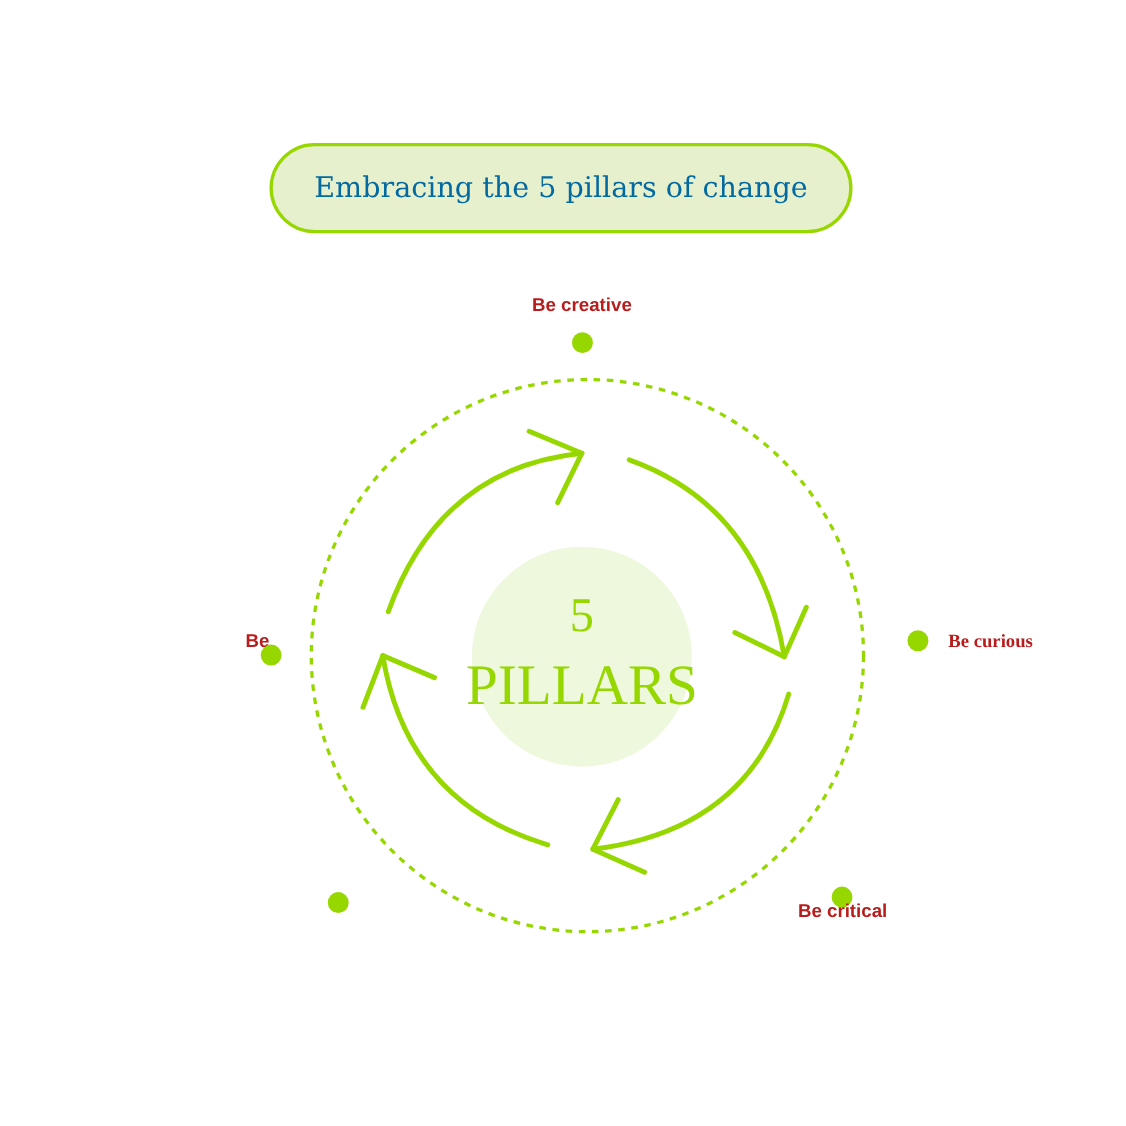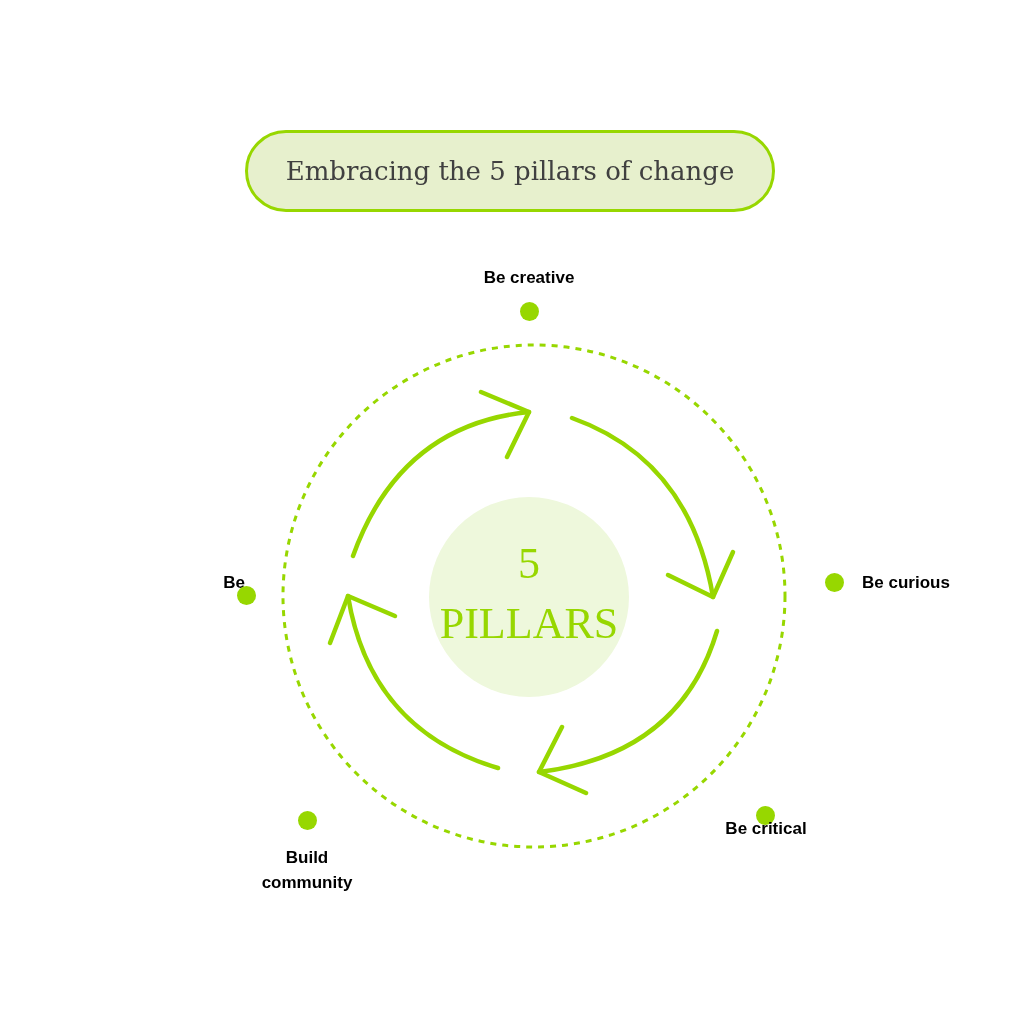--- a/index.html
+++ b/index.html
@@ -3,33 +3,33 @@
   <meta charset="utf-8">
   <style>
     html, body { margin: 0; padding: 0; background: #ffffff; }
     #canvas { position: relative; width: 1024px; height: 1024px; background: #ffffff; overflow: hidden; }
     .title-pill {
       position: absolute; left: 245px; top: 130px; width: 530px; height: 82px;
       box-sizing: border-box; border: 3px solid #97d700; border-radius: 42px;
       background: #e7f0cd; display: flex; align-items: center; justify-content: center;
     }
     .title-text {
-      font-family: "DejaVu Serif", serif; color: #404040; font-size: 26px; letter-spacing: 0px;
+      font-family: "DejaVu Serif", serif; color: #0369a1; font-size: 26px; letter-spacing: 0px;
     }
     svg#diagram { position: absolute; left: 0; top: 0; }
     .center-text {
       position: absolute; left: 429px; top: 497px; width: 200px; height: 200px;
       display: flex; flex-direction: column; align-items: center; justify-content: center;
       font-family: "Liberation Serif", serif; color: #97d700; line-height: 1;
     }
     .center-num { font-size: 44px; margin-top: -6px; }
-    .center-word { font-size: 44px; margin-top: 16px; }
+    .center-word { font-size: 52px; margin-top: 16px; }
     .label {
       position: absolute; font-family: "Liberation Sans", sans-serif; font-weight: bold;
-      color: #000000; font-size: 17px; line-height: 25px; text-align: center; white-space: nowrap;
+      color: #b91c1c; font-size: 17px; line-height: 25px; text-align: center; white-space: nowrap;
     }
     .dot { position: absolute; width: 19px; height: 19px; border-radius: 50%; background: #97d700; }
   </style>
 </head>
 <body>
 
 <div id="canvas">
 
   <div class="title-pill">
     <span class="title-text">Embracing the 5 pillars of change</span>
@@ -61,29 +61,25 @@
 
   <div class="center-text">
     <span class="center-num">5</span>
     <span class="center-word">PILLARS</span>
   </div>
 
   <div class="label" style="left:429px; top:265px; width:200px;">Be creative</div>
   <div class="dot" style="left:520px; top:302px;"></div>
 
   <div class="dot" style="left:825px; top:573px;"></div>
-  <div class="label" style="left:862px; top:570px; text-align:left;">Be curious</div>
+  <div class="label" style="left:862px; top:570px; text-align:left;font-family:Liberation Serif, serif;">Be curious</div>
 
   <div class="dot" style="left:756px; top:806px;"></div>
   <div class="label" style="left:666px; top:816px; width:200px;">Be critical</div>
 
   <div class="dot" style="left:298px; top:811px;"></div>
-  <div class="label" style="left:207px; top:845px; width:200px;">
-    <div>Build</div>
-    <div>community</div>
-  </div>
 
   <div class="label" style="left:45px; top:570px; width:200px;text-align:right;">
     <div>Be</div>
   </div>
   <div class="dot" style="left:237px; top:586px;"></div>
 
 </div>
 
 </body></html>

